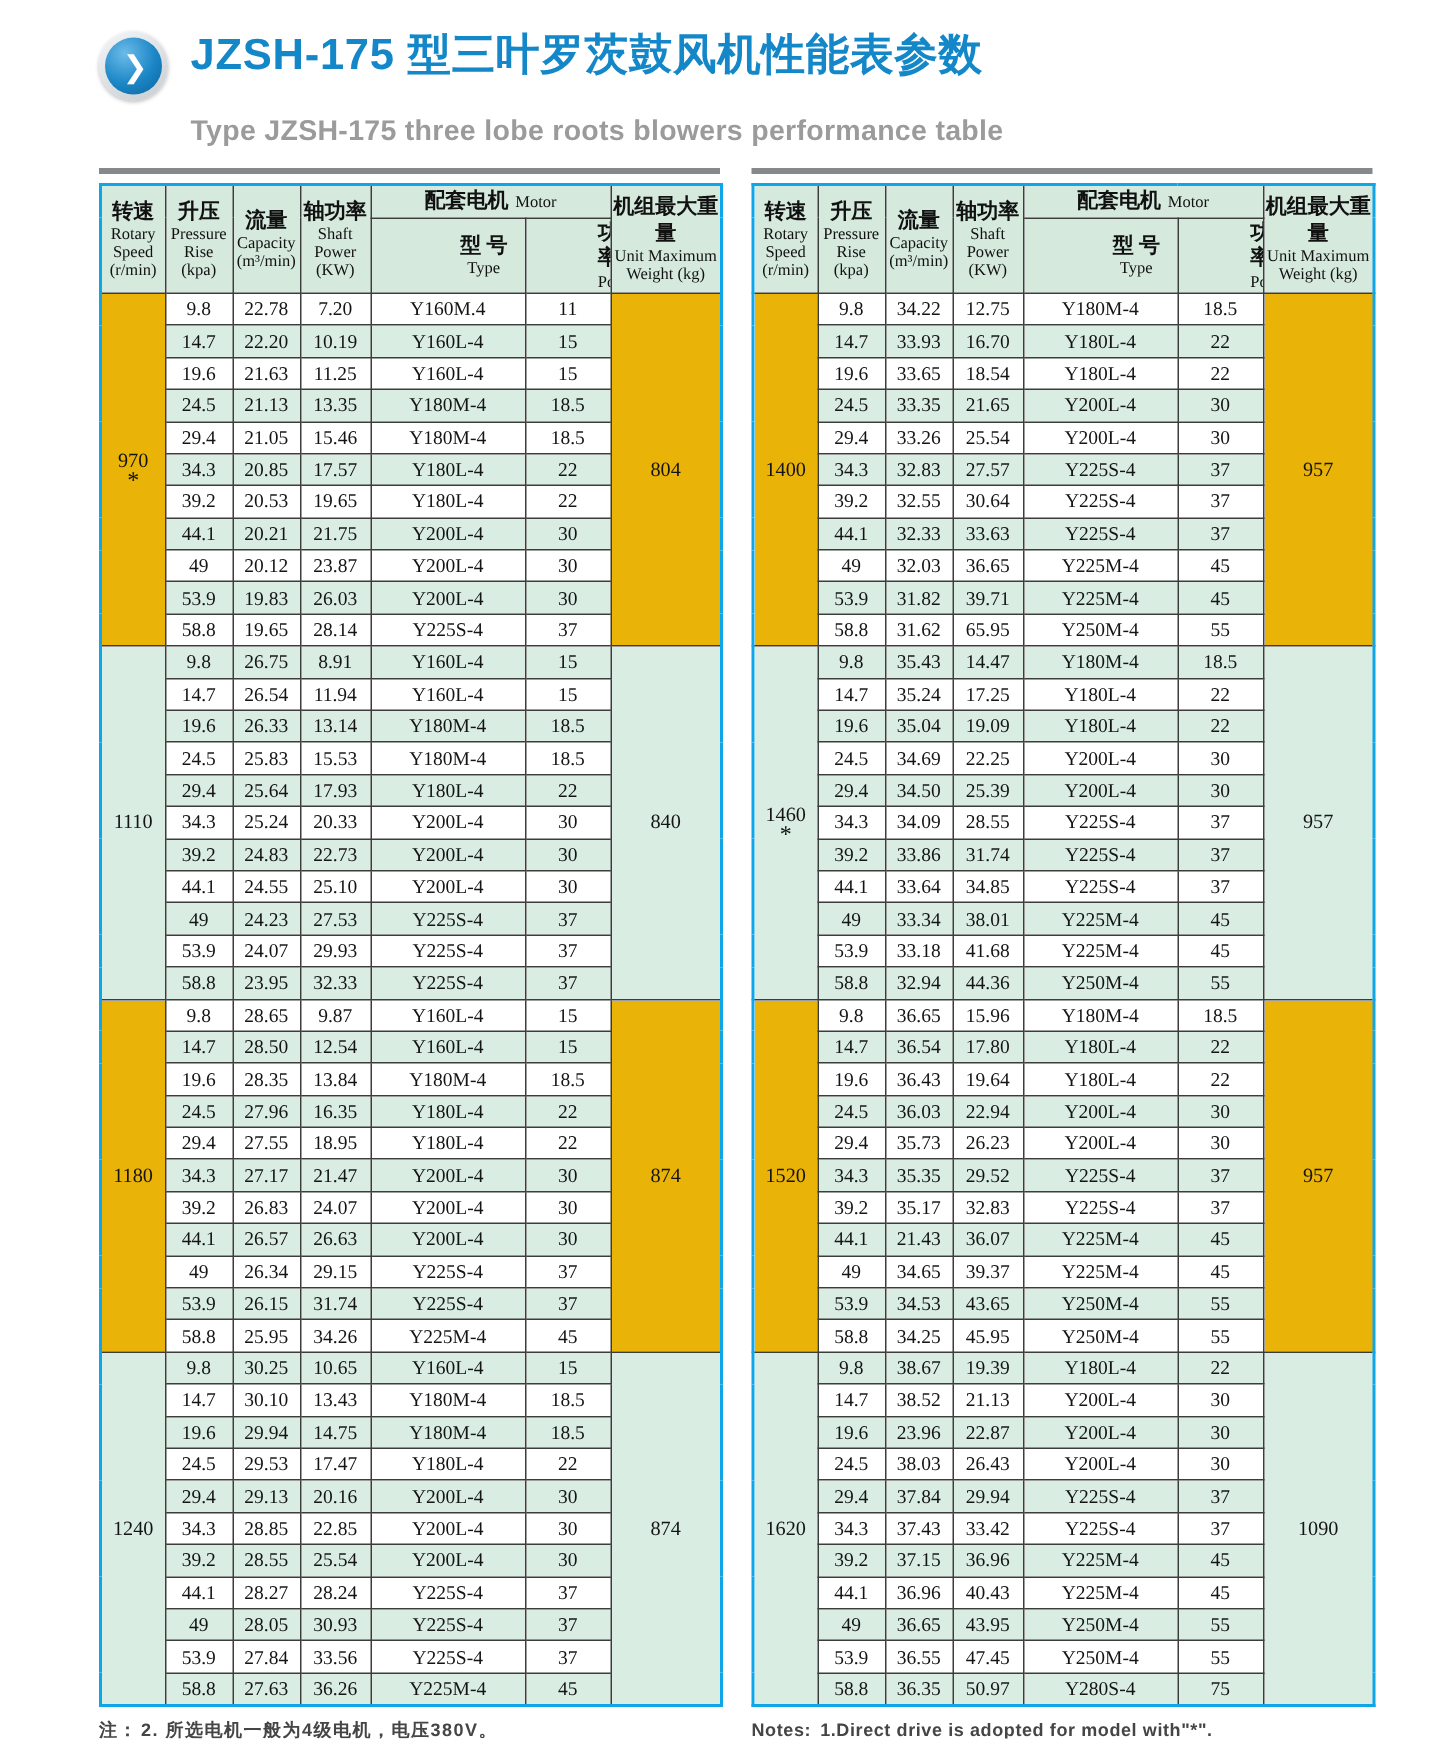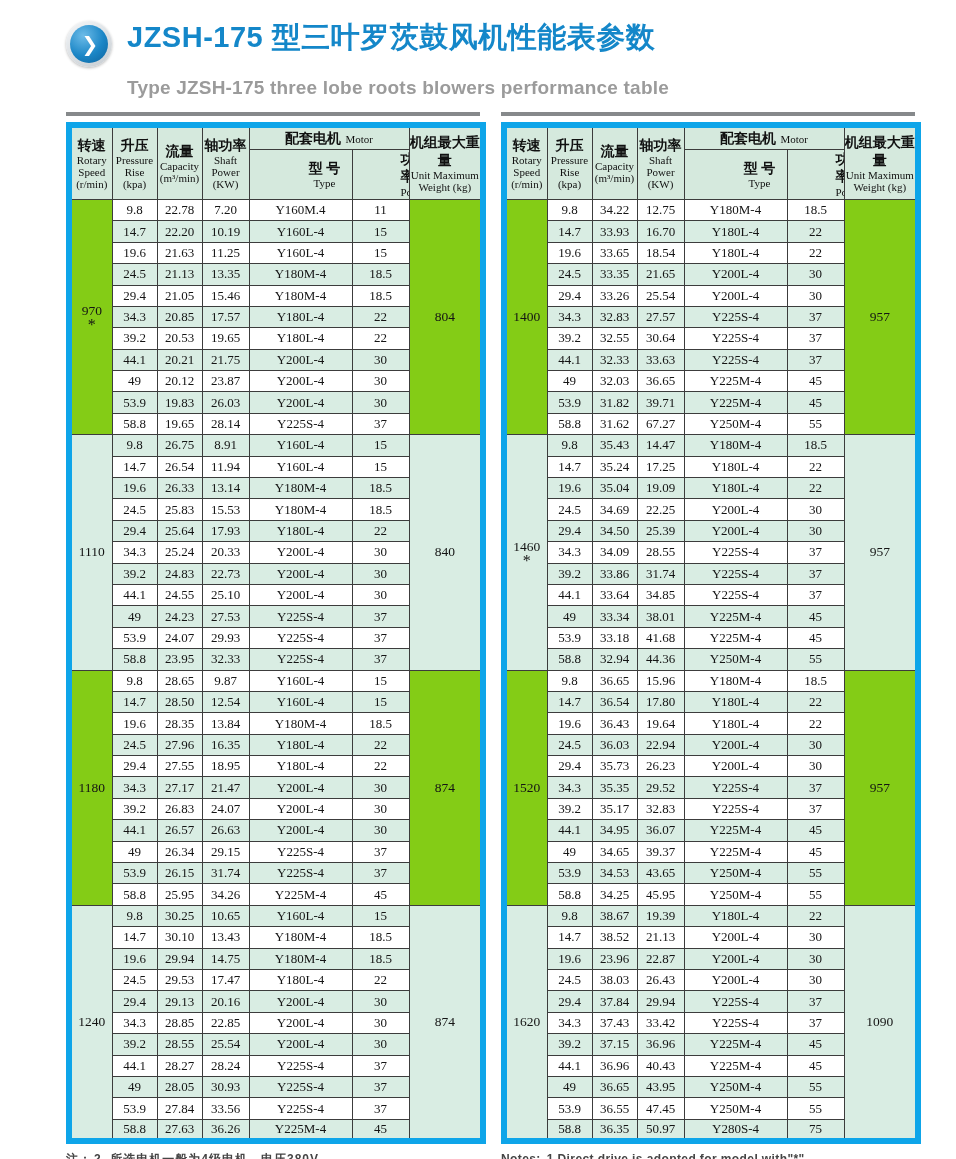--- a/index.html
+++ b/index.html
@@ -35,36 +35,36 @@
   .page-subtitle {
     font: 700 19px "Liberation Sans", sans-serif;
     color: #9b9b9b; letter-spacing: 0.2px; margin-top: 23px;
   }
   
   .tables-area { display: flex; gap: 21px; padding-left: 66px; margin-top: 13px; }
   .table-col { width: 414px; flex: 0 0 auto; }
   .top-rule { height: 4px; background: #86898b; margin-bottom: 6px; }
   table {
     border-collapse: collapse; table-layout: fixed; width: 414px;
-    border: 6px solid #0ea5e9;
+    border: 2px solid #0ea5e9;
   }
   th, td { border: 1px solid #3c3c3c; text-align: center; vertical-align: middle; overflow: hidden; }
   thead th { background: #d5e9dd; font-weight: normal; padding: 1px 0; }
   .h-cn { font: 700 14px "Liberation Serif", "DejaVu Serif", serif; line-height: 1.25; color: #111; }
   .h-en { font: 11px "Liberation Serif", "DejaVu Serif", serif; line-height: 1.1; color: #111; }
   .motor-group { height: 20px; }
   .motor-group .h-cn, .motor-group .h-en { display: inline; }
   .sub-row th { height: 37px; padding-left: 48px; }
   td {
     height: 21.4px; padding: 0;
     font: 13px "Liberation Serif", "DejaVu Serif", serif;
     color: #141414; background: #ffffff;
   }
   tr.alt td { background: #d9ede3; }
-  td.speed-cell, td.weight-cell { background: #84cc16; }
+  td.speed-cell, td.weight-cell { background: #eab308; }
   .speed-num, .weight-num { font-size: 13.5px; }
   .speed-star { font-size: 16px; line-height: 0.7; }
   
   .notes { display: flex; margin-top: 7px; color: #454545; }
   .notes-prefix { flex: 0 0 auto; }
   .notes-lines { display: flex; flex-direction: column; }
   .notes-cn { font: 700 12px "Liberation Sans", sans-serif; letter-spacing: 1px; line-height: 1.45; }
   .notes-cn .notes-prefix { margin-right: 2px; }
   .notes-en { font: 700 12px "Liberation Sans", sans-serif; letter-spacing: 0.4px; line-height: 1.45; white-space: nowrap; }
   .notes-en .notes-prefix { margin-right: 6px; }
@@ -604,21 +604,21 @@
             <tr class="alt">
               <td>53.9</td>
               <td>31.82</td>
               <td>39.71</td>
               <td>Y225M-4</td>
               <td>45</td>
             </tr>
             <tr>
               <td>58.8</td>
               <td>31.62</td>
-              <td>67.27</td>
+              <td>65.95</td>
               <td>Y250M-4</td>
               <td>55</td>
             </tr>
             <tr class="alt">
               <td rowspan="11" class="speed-cell">
                 <div class="speed-num">1460</div>
                 <div class="speed-star">*</div>
               </td>
               <td>9.8</td>
               <td>35.43</td>
@@ -749,21 +749,21 @@
             </tr>
             <tr>
               <td>39.2</td>
               <td>35.17</td>
               <td>32.83</td>
               <td>Y225S-4</td>
               <td>37</td>
             </tr>
             <tr class="alt">
               <td>44.1</td>
-              <td>34.95</td>
+              <td>21.43</td>
               <td>36.07</td>
               <td>Y225M-4</td>
               <td>45</td>
             </tr>
             <tr>
               <td>49</td>
               <td>34.65</td>
               <td>39.37</td>
               <td>Y225M-4</td>
               <td>45</td>

